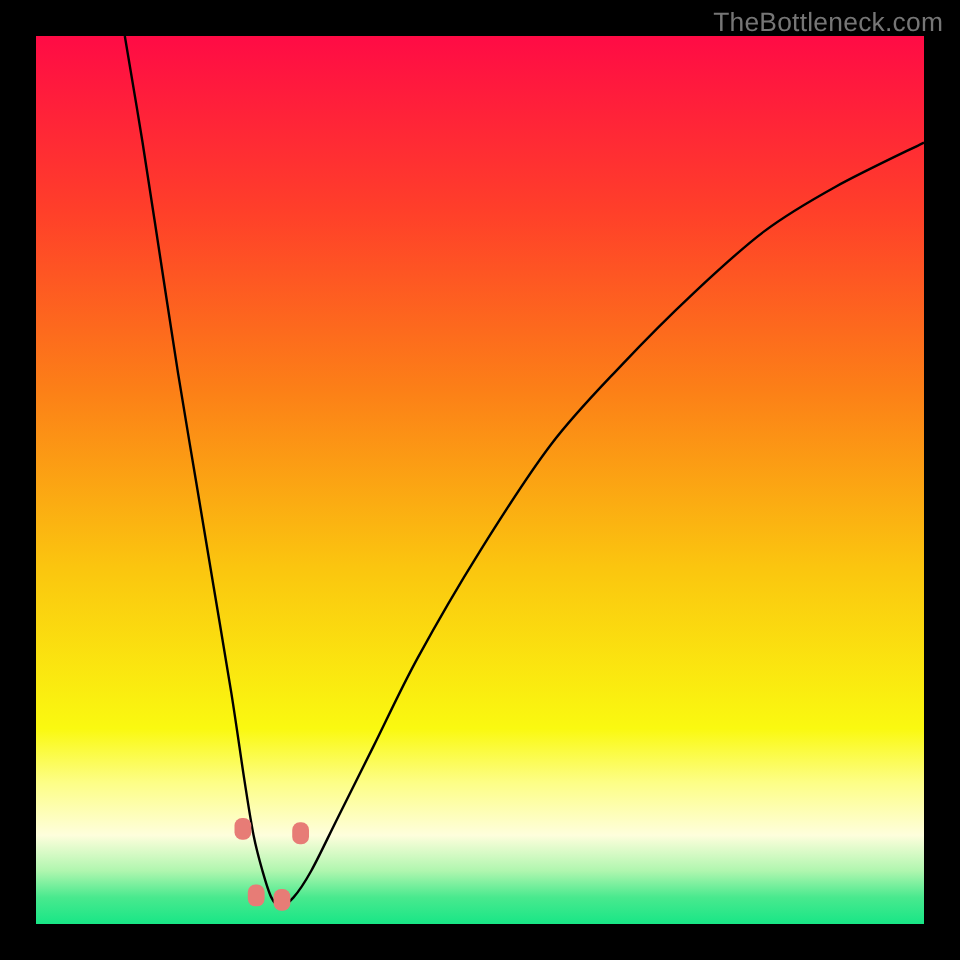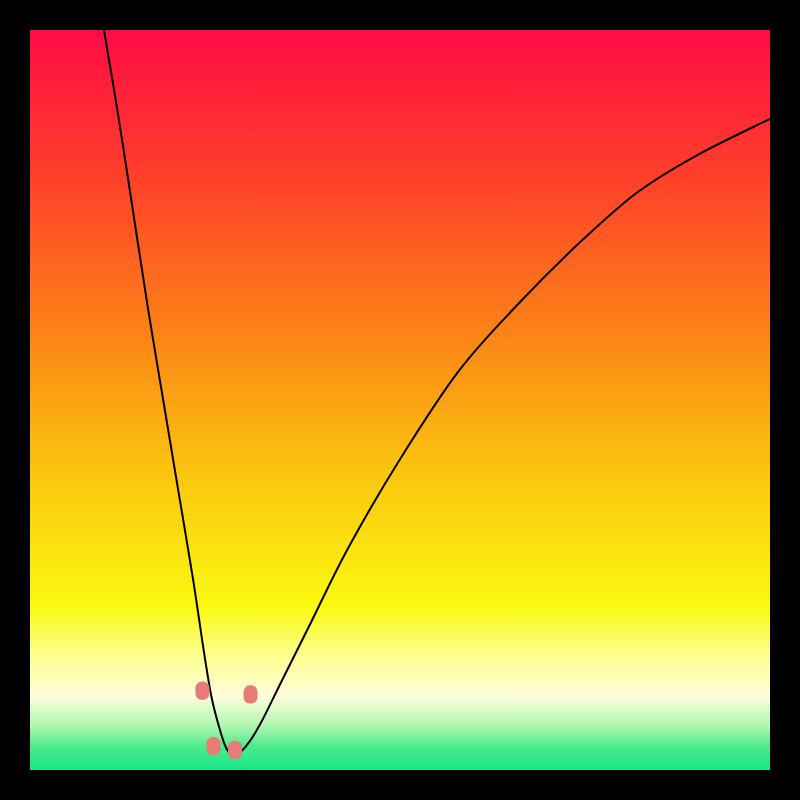--- a/index.html
+++ b/index.html
@@ -31,20 +31,21 @@
   .plot svg {
     display: block;
     width: 740px;
     height: 740px;
   }
 </style>
 </head>
 <body>
 
 <div class="outer">
+  <div class="watermark">TheBottleneck.com</div>
   <div class="plot">
     <svg id="svg" viewBox="0 0 740 740">
         <defs>
           <linearGradient id="bg-grad" x1="0" y1="0" x2="0" y2="1">
             <stop offset="0%" stop-color="#ff0b45"></stop>
             <stop offset="20%" stop-color="#ff4029"></stop>
             <stop offset="40%" stop-color="#fc8017"></stop>
             <stop offset="60%" stop-color="#fbc60f"></stop>
             <stop offset="78%" stop-color="#faf910"></stop>
             <stop offset="84%" stop-color="#fdfe85"></stop>

